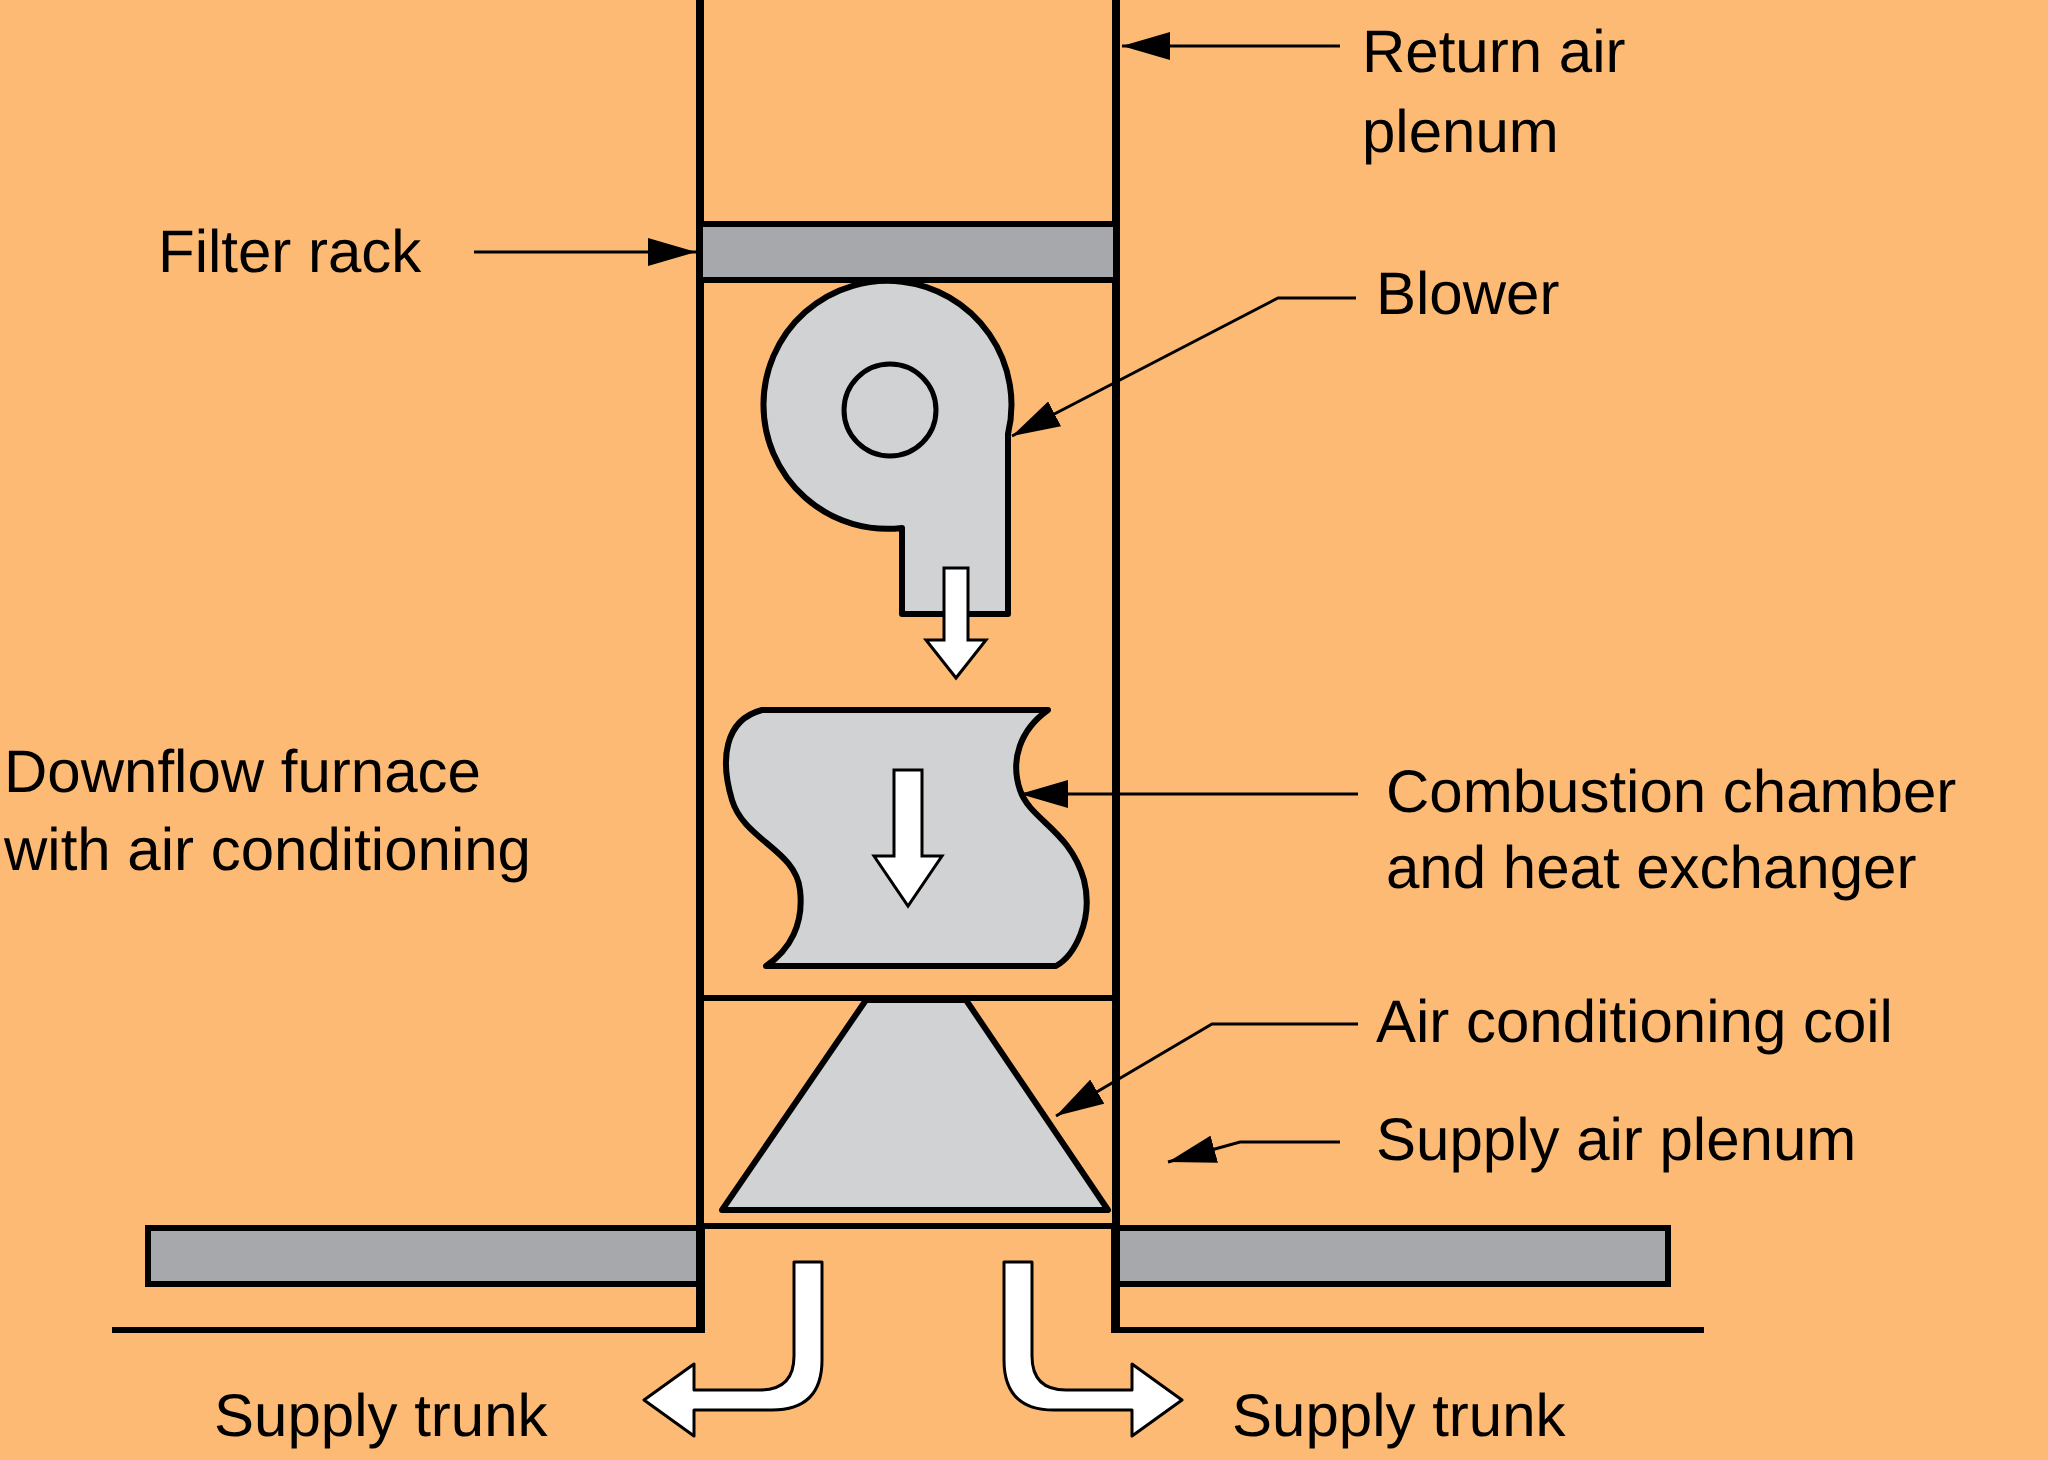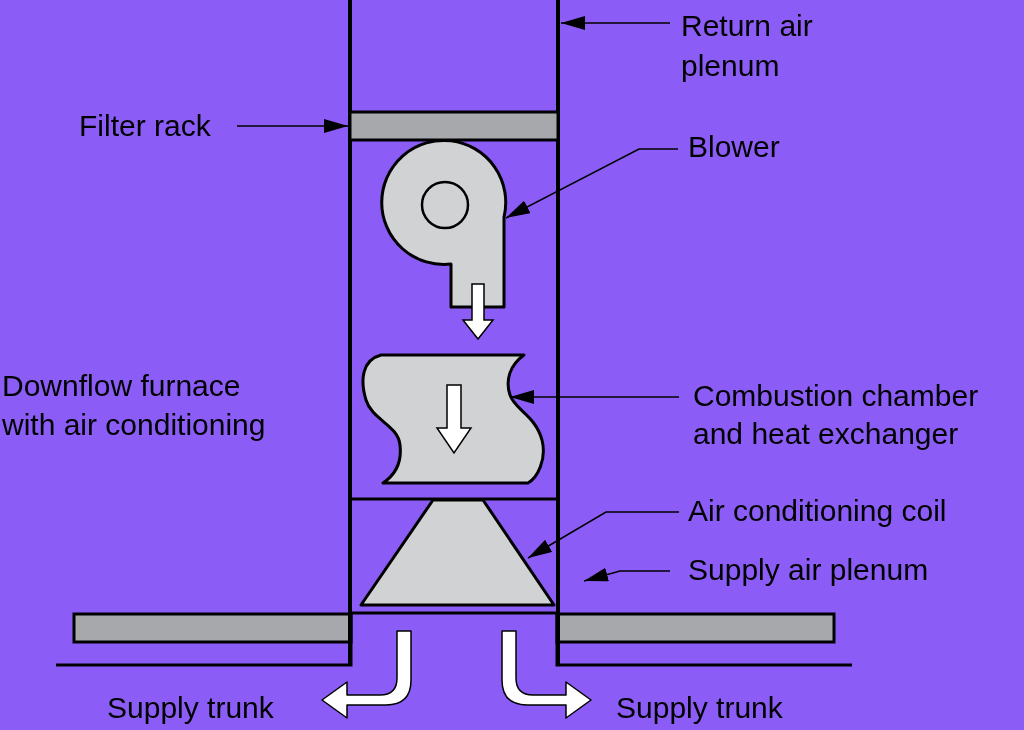--- a/index.html
+++ b/index.html
@@ -1,16 +1,16 @@
 <!DOCTYPE html>
 <html><head>
 <meta charset="utf-8">
 <style>
   html, body { margin: 0; padding: 0; background: #ffffff; }
-  #stage { position: relative; width: 1024px; height: 730px; overflow: hidden; background: #8b5cf6; }
+  #stage { position: relative; width: 1024px; height: 730px; overflow: hidden; background: #fdba74; }
   svg#diagram { position: absolute; left: 0; top: 0; }
   .lbl { font-family: "Liberation Sans", sans-serif; font-size: 30px; fill: #000; }
 </style>
 </head>
 <body>
 
 <div id="stage">
 <svg id="diagram" width="1024" height="730" viewBox="0 0 1024 730">
   <defs>
     <marker id="ah" viewBox="0 0 10 10" refX="10" refY="5" markerWidth="10" markerHeight="8" orient="auto-start-reverse" markerUnits="userSpaceOnUse">

